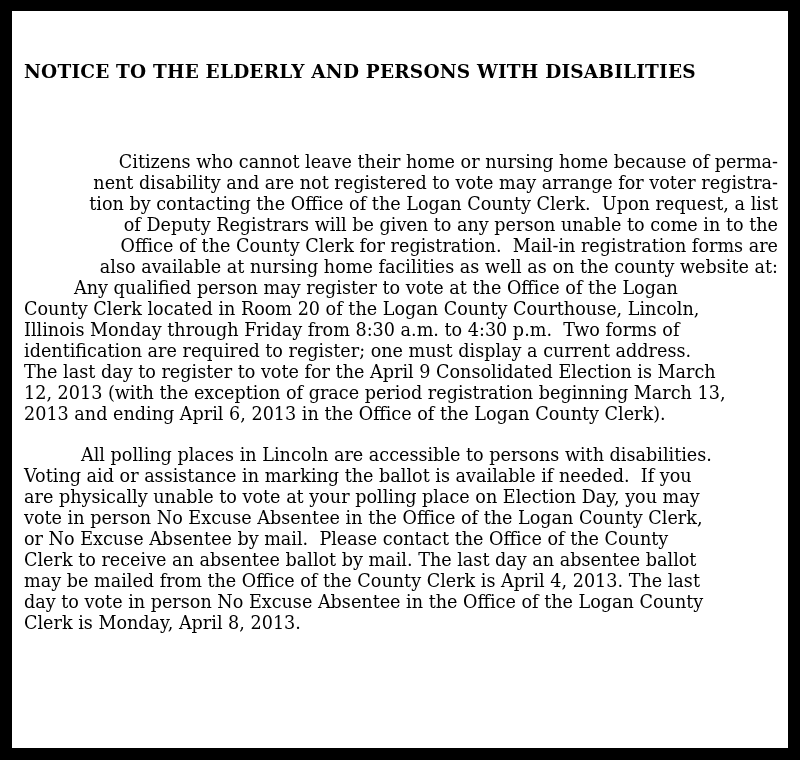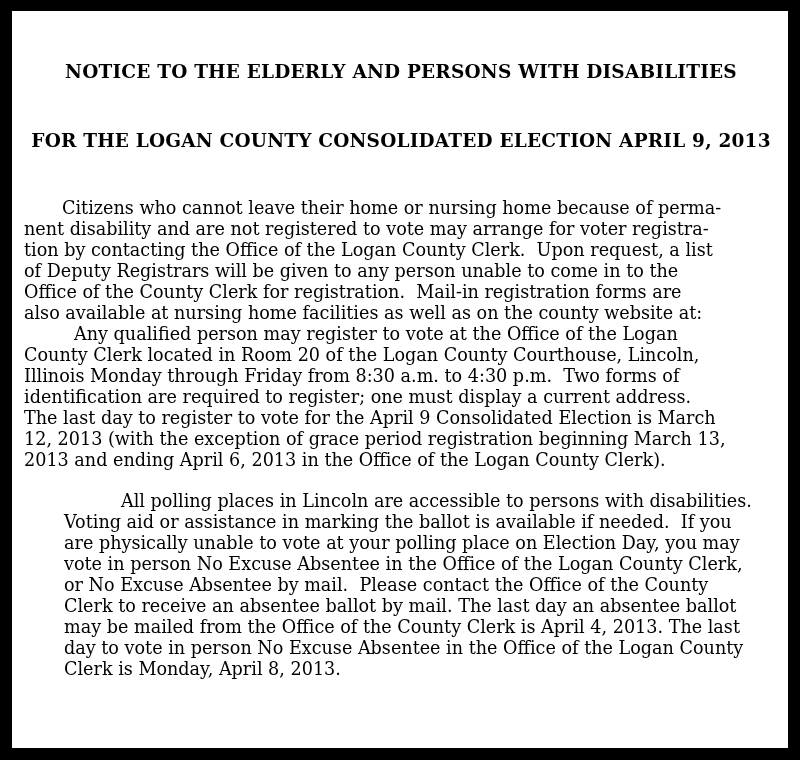--- a/index.html
+++ b/index.html
@@ -19,49 +19,47 @@
     width: 100%;
     height: 100%;
     background: #ffffff;
     box-sizing: border-box;
     padding: 2px 10px 0 12px;
     overflow: hidden;
     color: #000;
     font-family: "DejaVu Serif", serif;
   }
   .title {
-    text-align: center;
     font-weight: bold;
     font-size: 18.5px;
     line-height: 23px;
     letter-spacing: 0.2px;
     margin-top: 1px;
     white-space: pre;
   }
   .para {
     font-size: 17.6px;
     line-height: 21px;
     margin: 0;
     white-space: pre;
     letter-spacing: 0;
   }
-  .p1 { text-indent: 38px; }
+  .p1 { margin-top: 23px; text-indent: 38px; text-align: right; }
   .url-line { margin-top: 0; }
   .p2 { text-indent: 50px; }
-  .p3 { margin-top: 20px; text-indent: 57px; margin-left: 40px; }
+  .p3 { margin-top: 20px; text-indent: 57px; }
 </style>
 </head>
 <body>
 
 <div class="page">
   <div class="sheet">
 
     <div class="title">
       <div>NOTICE TO THE ELDERLY AND PERSONS WITH DISABILITIES</div>
-      <div>FOR THE LOGAN COUNTY CONSOLIDATED ELECTION APRIL 9, 2013</div>
     </div>
 
     <p class="para p1">Citizens who cannot leave their home or nursing home because of perma-
 nent disability and are not registered to vote may arrange for voter registra-
 tion by contacting the Office of the Logan County Clerk.  Upon request, a list
 of Deputy Registrars will be given to any person unable to come in to the
 Office of the County Clerk for registration.  Mail-in registration forms are
 also available at nursing home facilities as well as on the county website at:</p>
 
 

